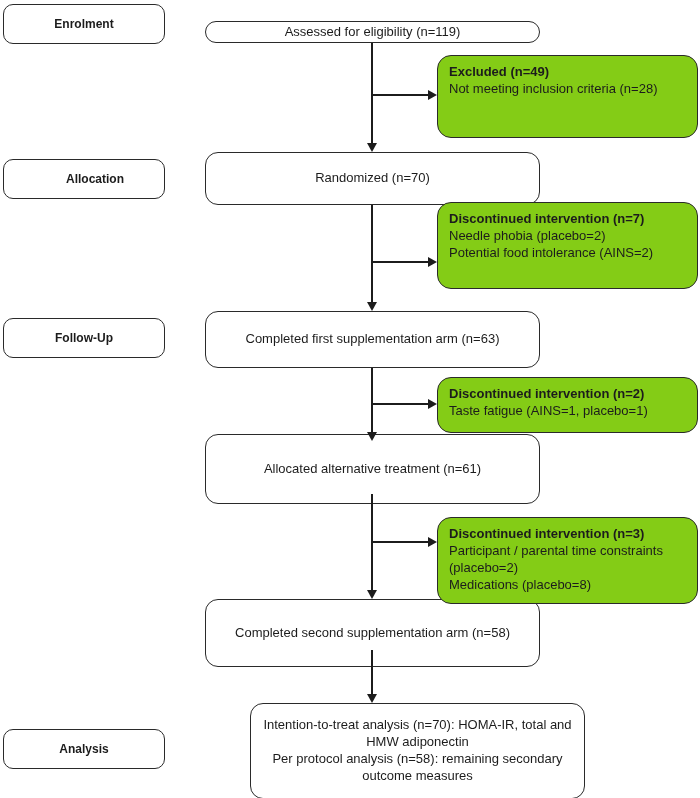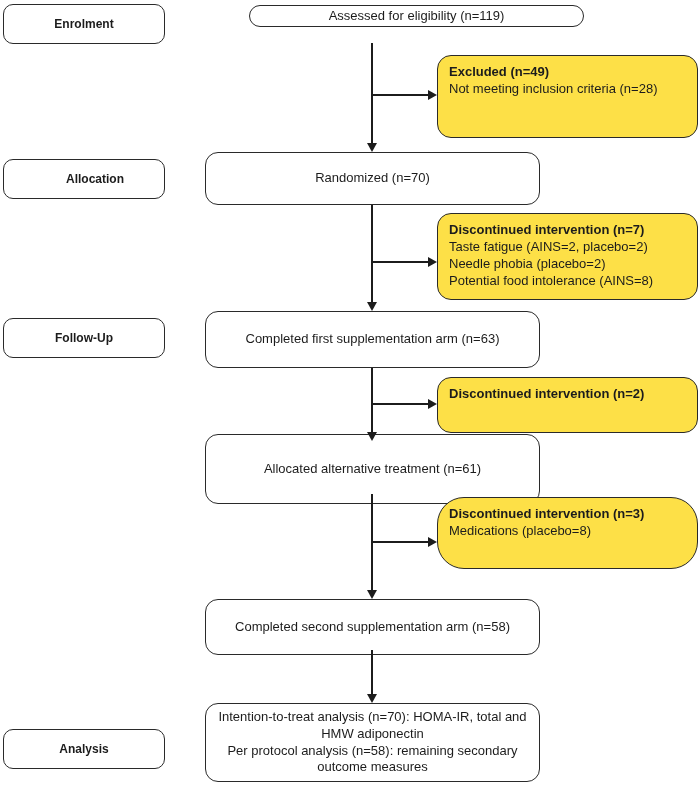--- a/index.html
+++ b/index.html
@@ -15,21 +15,21 @@
     font-weight:bold; font-size:12px;
   }
   .mainbox {
     position:absolute; left:205px; width:335px;
     border:1.7px solid #2a2a2a; border-radius:13px; background:#fff;
     display:flex; flex-direction:column; align-items:center; justify-content:center;
     text-align:center; font-size:13px; line-height:1.3; padding:4px 10px;
   }
   .sidebox {
     position:absolute; left:437px; width:261px;
-    border:1.7px solid #2a2a2a; border-radius:14px; background:#fde047;
+    border:1.7px solid #2a2a2a; border-radius:14px; background:#84cc16;
     font-size:13px; line-height:1.3; padding:8px 11px; text-align:left;
   }
   .sidebox .title { font-weight:bold; }
   .vline { position:absolute; width:2px; background:#1c1c1c; left:371px; }
   .hline { position:absolute; height:2px; background:#1c1c1c; left:372px; width:57px; }
   .arr-down {
     position:absolute; width:0; height:0; left:367px;
     border-left:5px solid transparent; border-right:5px solid transparent;
     border-top:9px solid #1c1c1c;
   }
@@ -40,48 +40,49 @@
   }
 </style>
 </head>
 <body>
 
 <div class="stage" style="top:4px;">Enrolment</div>
 <div class="stage" style="top:159px;padding-left:22px;">Allocation</div>
 <div class="stage" style="top:318px;">Follow-Up</div>
 <div class="stage" style="top:729px;">Analysis</div>
 
-<div class="mainbox" style="top:5px;   height:22px;margin-left:44px;">Assessed for eligibility (n=119)</div>
+<div class="mainbox" style="top:21px;   height:22px;">Assessed for eligibility (n=119)</div>
 <div class="mainbox" style="top:152px; height:53px;">Randomized (n=70)</div>
 <div class="mainbox" style="top:311px; height:57px;">Completed first supplementation arm (n=63)</div>
 <div class="mainbox" style="top:434px; height:70px;">Allocated alternative treatment (n=61)</div>
-<div class="mainbox" style="top:599px; height:56px;">Completed second supplementation arm (n=58)</div>
-<div class="mainbox" style="top:703px; height:79px;">
+<div class="mainbox" style="top:599px; height:68px;">Completed second supplementation arm (n=58)</div>
+<div class="mainbox" style="top:703px; height:96px;margin-left:45px;">
   <div>Intention-to-treat analysis (n=70): HOMA-IR, total and HMW adiponectin</div>
   <div>Per protocol analysis (n=58): remaining secondary outcome measures</div>
 </div>
 
 <div class="sidebox" style="top:55px; height:83px;">
   <div class="title">Excluded (n=49)</div>
   <div>Not meeting inclusion criteria (n=28)</div>
 </div>
 
-<div class="sidebox" style="top:213px; height:87px;">
+<div class="sidebox" style="top:202px; height:87px;">
   <div class="title">Discontinued intervention (n=7)</div>
-  <div>Taste fatigue (AINS=2, placebo=2)</div>
   <div>Needle phobia (placebo=2)</div>
-  <div>Potential food intolerance (AINS=8)</div>
+  <div>Potential food intolerance (AINS=2)</div>
 </div>
 
 <div class="sidebox" style="top:377px; height:56px;">
   <div class="title">Discontinued intervention (n=2)</div>
+  <div>Taste fatigue (AINS=1, placebo=1)</div>
 </div>
 
-<div class="sidebox" style="top:497px; height:72px;border-radius:27px;">
+<div class="sidebox" style="top:517px; height:87px;">
   <div class="title">Discontinued intervention (n=3)</div>
+  <div>Participant / parental time constraints (placebo=2)</div>
   <div>Medications (placebo=8)</div>
 </div>
 
 <div class="vline" style="top:43px;  height:101px;"></div>
 <div class="arr-down" style="top:143px;"></div>
 
 <div class="vline" style="top:205px; height:98px;"></div>
 <div class="arr-down" style="top:302px;"></div>
 
 <div class="vline" style="top:368px; height:65px;"></div>

